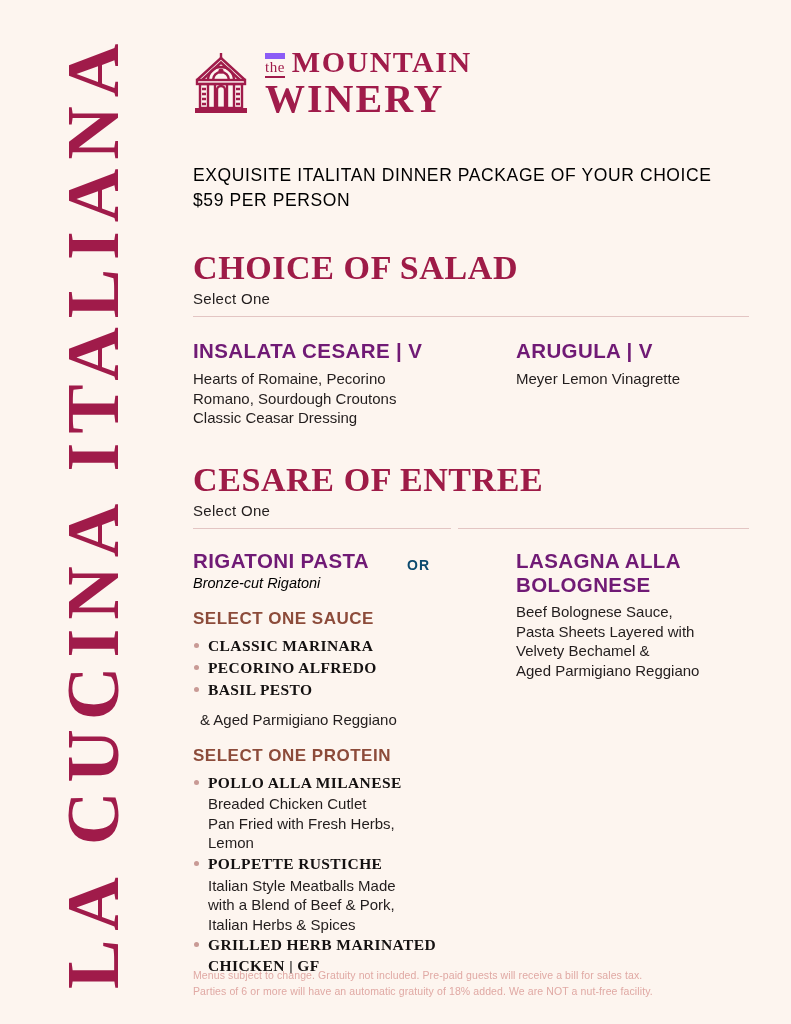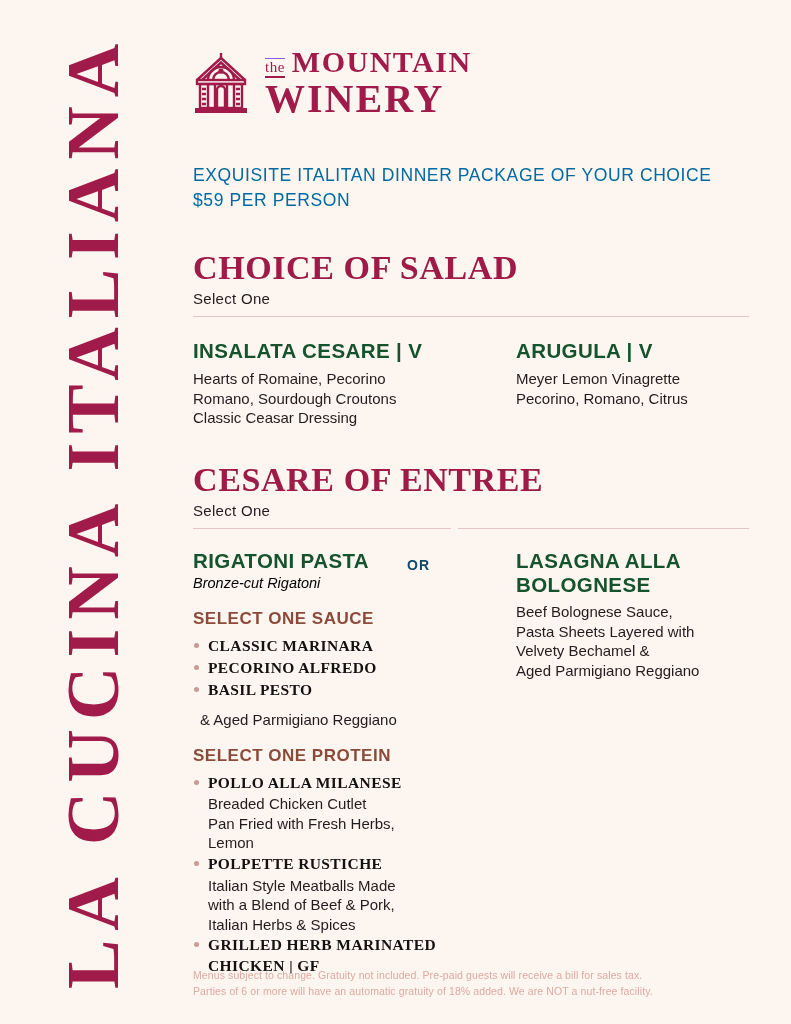--- a/index.html
+++ b/index.html
@@ -69,21 +69,21 @@
     display: flex;
     align-items: baseline;
     gap: 7px;
   }
   .brand-the {
     font-family: "Liberation Serif", "DejaVu Serif", serif;
     font-style: normal;
     font-size: 15px;
     color: #a01b4a;
     letter-spacing: 0.5px;
-    border-top: 1px solid #8b5cf6;
+    border-top: 6px solid #8b5cf6;
     border-bottom: 2px solid #a01b4a;
     padding: 1px 0;
     line-height: 1;
   }
   .brand-mountain {
     font-family: "Liberation Serif", "DejaVu Serif", serif;
     font-weight: 700;
     font-size: 30px;
     letter-spacing: 1.5px;
     color: #a01b4a;
@@ -95,21 +95,21 @@
     letter-spacing: 2px;
     color: #a01b4a;
     margin-top: 1px;
   }
 
   
   .intro {
     margin-top: 44px;
     font-size: 17.5px;
     letter-spacing: 0.6px;
-    color: #0369a1;
+    color: #000000;
     line-height: 1.45;
   }
   .intro div { white-space: nowrap; }
 
   
   .section-head {
     font-family: "Liberation Serif", "DejaVu Serif", serif;
     font-weight: 700;
     font-size: 34px;
     letter-spacing: 0.6px;
@@ -146,21 +146,21 @@
     display: flex;
     gap: 0;
   }
   .col-left  { width: 323px; }
   .col-right { width: 233px; }
 
   .dish-title {
     font-weight: 700;
     font-size: 20.5px;
     letter-spacing: 0.4px;
-    color: #14532d;
+    color: #701a75;
     line-height: 1.15;
   }
   .dish-desc {
     font-size: 15px;
     color: #221d1d;
     line-height: 1.3;
     margin-top: 6px;
   }
   .dish-desc div { white-space: nowrap; }
 
@@ -297,21 +297,20 @@
           <div class="dish-desc">
             <div>Hearts of Romaine, Pecorino</div>
             <div>Romano, Sourdough Croutons</div>
             <div>Classic Ceasar Dressing</div>
           </div>
         </div>
         <div class="col-right">
           <div class="dish-title">ARUGULA | V</div>
           <div class="dish-desc">
             <div>Meyer Lemon Vinagrette</div>
-            <div>Pecorino, Romano, Citrus</div>
           </div>
         </div>
       </div>
     </div>
 
     <div style="margin-top:34px">
       <div class="section-head">CESARE OF ENTREE</div>
       <div class="section-sub">Select One</div>
       <div class="rule-split">
         <span class="rl"></span>

